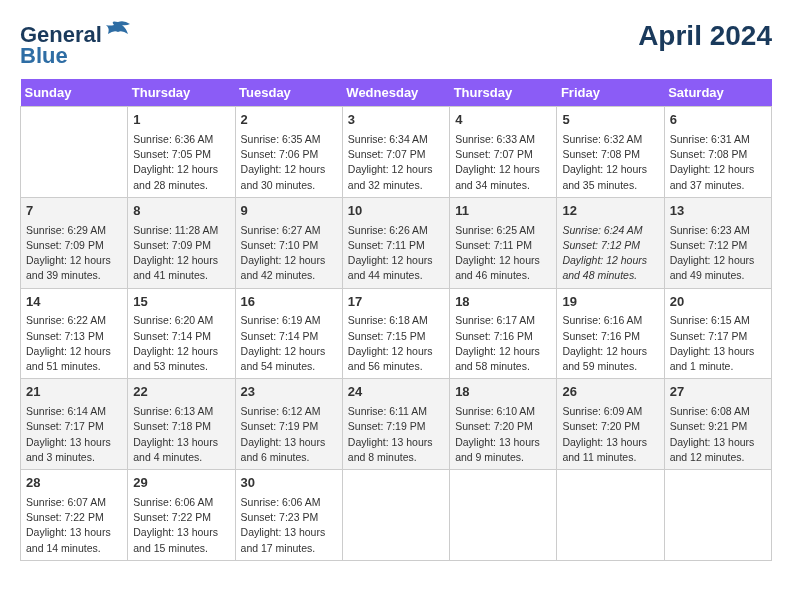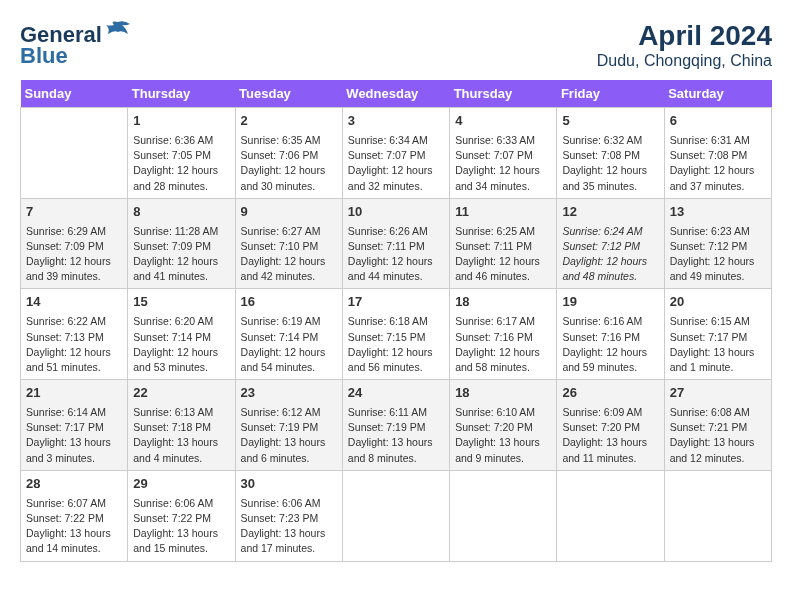--- a/index.html
+++ b/index.html
@@ -90,21 +90,20 @@
               <path d="M14 2 Q20 0 26 4 Q22 6 18 5 Q22 8 24 14 Q18 10 14 12 Q10 10 4 14 Q6 8 2 5 Q6 6 10 5 Q6 0 14 2Z" fill="#2e6da4"></path>
             </svg>
           </span>
         </div>
       </div>
       <div style="font-size:22px;font-weight:bold;color:#2e6da4;margin-top:-4px;">Blue</div>
     </div>
   </div>
   <div class="title-block">
     <div class="month-title">April 2024</div>
-    <div class="location">Dudu, Chongqing, China</div>
   </div>
 </div>
 
 <table>
   <thead>
     <tr>
     <th>Sunday</th>
         <th>Thursday</th>
         <th>Tuesday</th>
         <th>Wednesday</th>
@@ -300,21 +299,21 @@
         <td>
           <span class="day-number">26</span>
           <div class="day-info" style="white-space: pre-line;">Sunrise: 6:09 AM
 Sunset: 7:20 PM
 Daylight: 13 hours
 and 11 minutes.</div>
         </td>
         <td>
           <span class="day-number">27</span>
           <div class="day-info" style="white-space: pre-line;">Sunrise: 6:08 AM
-Sunset: 7:21 PM
+Sunset: 9:21 PM
 Daylight: 13 hours
 and 12 minutes.</div>
         </td>
       </tr>
       <tr>
         <td>
           <span class="day-number">28</span>
           <div class="day-info" style="white-space: pre-line;">Sunrise: 6:07 AM
 Sunset: 7:22 PM
 Daylight: 13 hours

